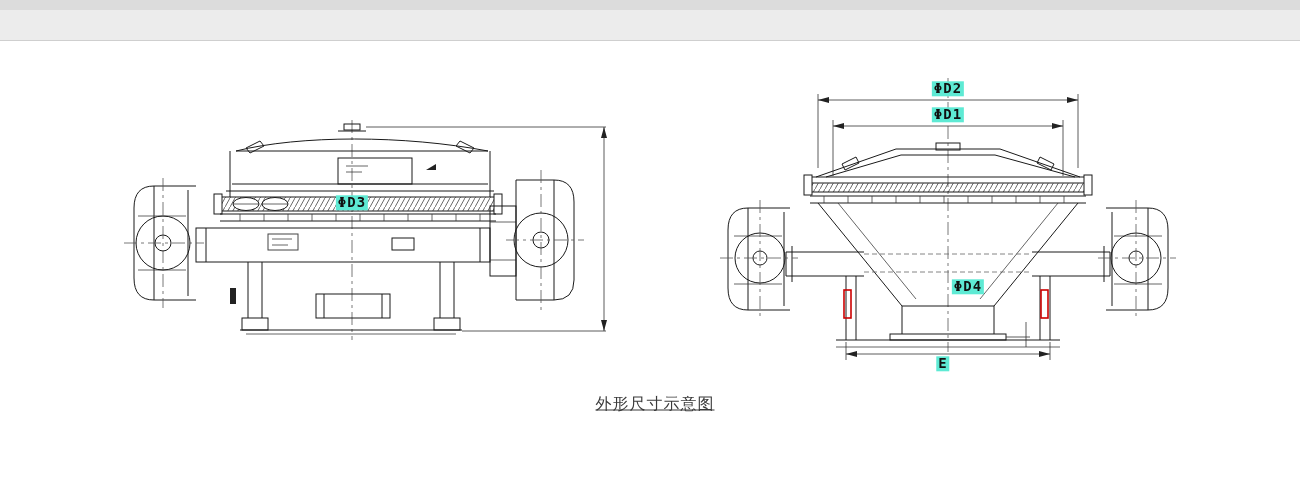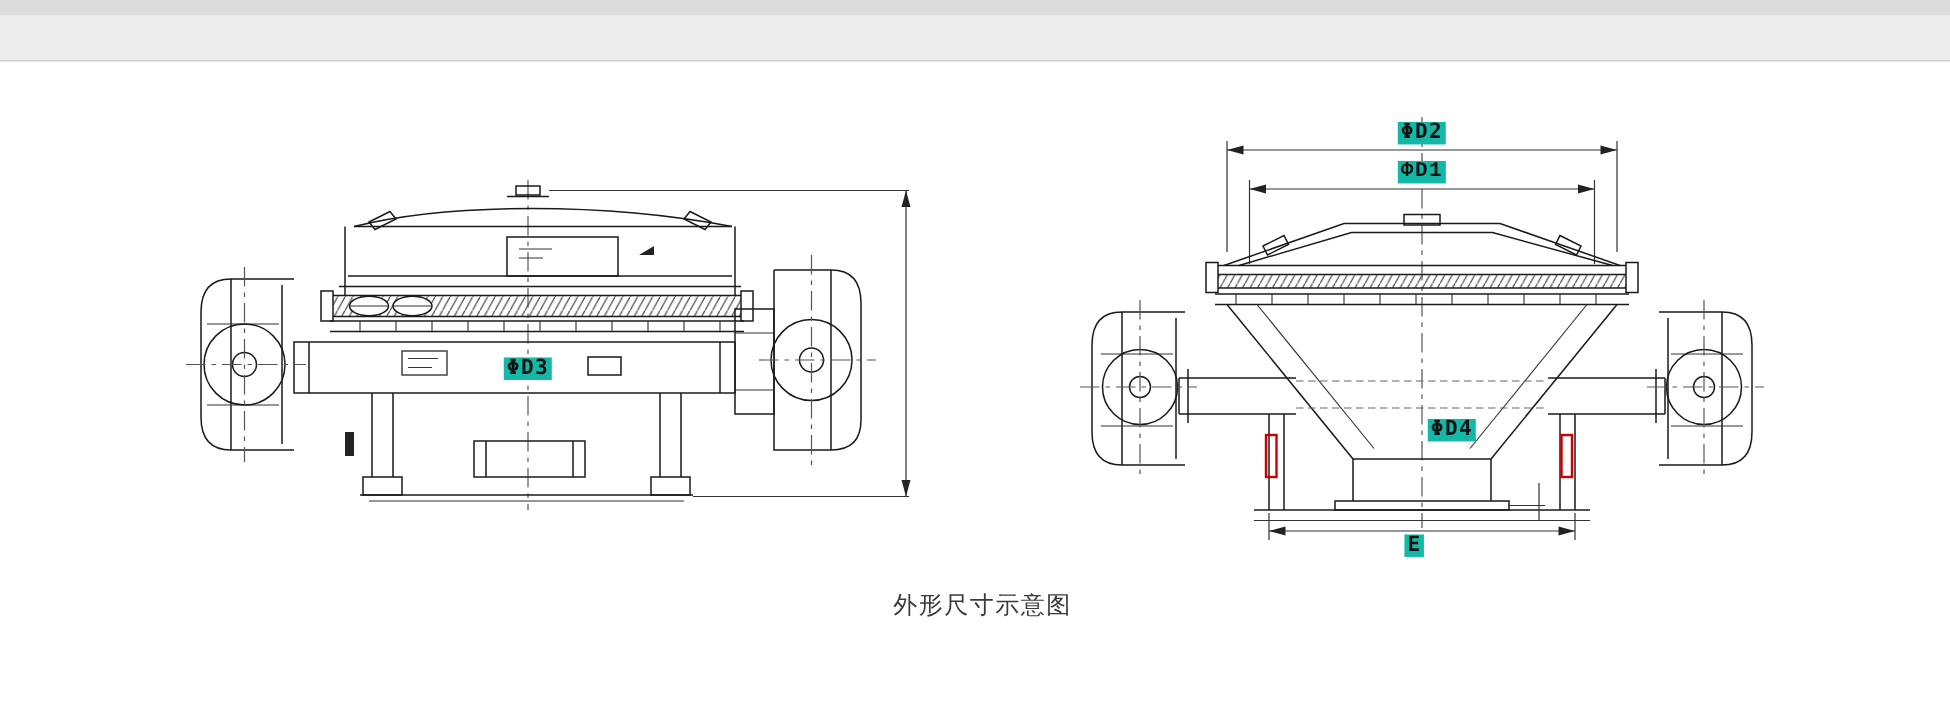--- a/index.html
+++ b/index.html
@@ -23,25 +23,25 @@
   .hid{stroke:#666;stroke-width:0.8;fill:none;stroke-dasharray:5 3;}
   .dim{stroke:#333;stroke-width:0.8;fill:none;}
   .arr{fill:#222;stroke:none;}
   .red{stroke:#cc0000;stroke-width:1.6;fill:none;}
   .wfill{fill:#ffffff;}
   .sq{stroke:#444;stroke-width:1;fill:none;}
   .dim-label{
     position:absolute;transform:translate(-50%,-50%);
     font-family:"DejaVu Sans Mono","Liberation Mono",monospace;
     font-size:14px;font-weight:600;letter-spacing:1px;color:#111;
-    background:#14b8a6;padding:0 2px;line-height:1.1;white-space:nowrap;
+    background:#5eead4;padding:0 2px;line-height:1.1;white-space:nowrap;
   }
   .caption{
     position:absolute;transform:translate(-50%,-50%);
-    font-size:16px;color:#3a3a3a;letter-spacing:1px;white-space:nowrap;
+    font-size:16px;color:#3a3a3a;letter-spacing:1px;white-space:nowrap;text-decoration:underline;
   }
 </style>
 </head>
 <body>
 
 <div class="top-strip"></div>
 <div class="panel"></div>
 
 <svg width="1300" height="482" viewBox="0 0 1300 482">
   <defs>
@@ -234,23 +234,23 @@
 
     <g>
       <path class="dim" d="M846,342 V360 M1050,342 V360"></path>
       <path class="dim" d="M846,354 H1050"></path>
       <polygon class="arr" points="846,354 857,351 857,357"></polygon>
       <polygon class="arr" points="1050,354 1039,351 1039,357"></polygon>
     </g>
   </g>
 </svg>
 
-<div class="dim-label" style="left:352px;top:203px;margin-top:43px;">ΦD3</div>
+<div class="dim-label" style="left:352px;top:203px;">ΦD3</div>
 
 <div class="dim-label" style="left:948px;top:89px;">ΦD2</div>
 
-<div class="dim-label" style="left:948px;top:115px;font-family:Liberation Mono, monospace;">ΦD1</div>
+<div class="dim-label" style="left:948px;top:115px;">ΦD1</div>
 
 <div class="dim-label" style="left:968px;top:287px;">ΦD4</div>
 
 <div class="dim-label" style="left:943px;top:364px;">E</div>
 
 <div class="caption" style="left:655px;top:404px;">外形尺寸示意图</div>
 
 </body></html>

